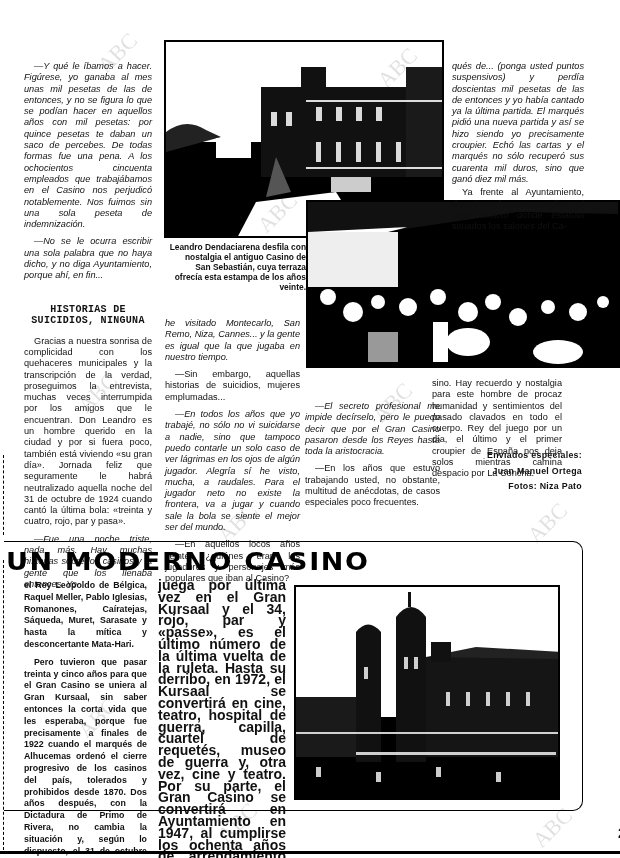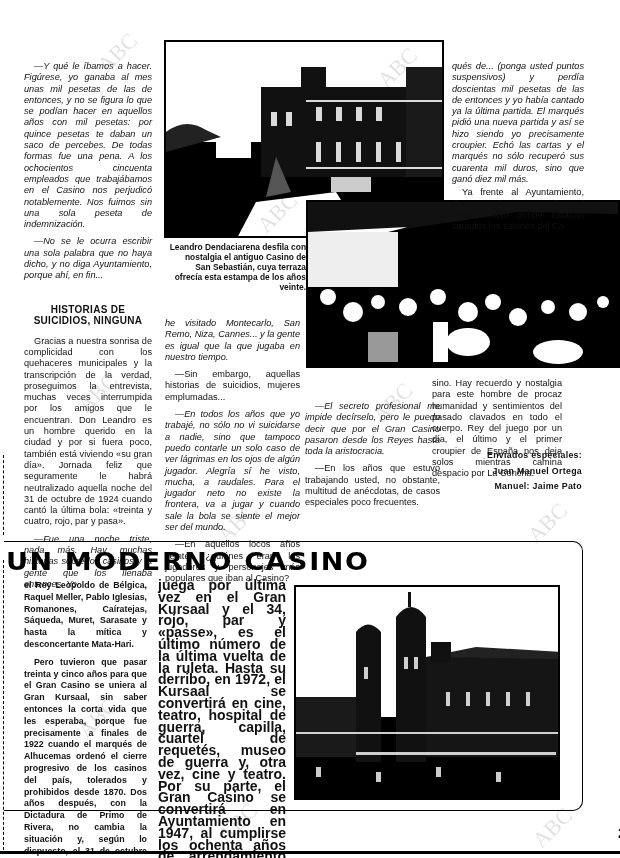--- a/index.html
+++ b/index.html
@@ -3,21 +3,21 @@
 <meta charset="utf-8">
 <style>
   * { box-sizing: border-box; margin: 0; padding: 0; }
   html, body { width: 620px; height: 858px; background: #ffffff; overflow: hidden; }
   body { position: relative; font-family: "Liberation Sans", sans-serif; color: #111; }
   .col { position: absolute; font-size: 9.2px; line-height: 11.3px; text-align: justify; }
   .col p { text-indent: 10px; margin-bottom: 2px; }
   .col p.it { font-style: italic; margin-top: 24px; }
   .col p.gap { margin-top: 6px; }
   .col p.noind { text-indent: 0; }
-  .subhead { font-family: Liberation Sans, sans-serif; font-weight: bold; text-align: center; font-size: 10px; line-height: 11px; letter-spacing: 0.3px; margin: 18px 0 8px; text-indent: 0 !important; }
+  .subhead { font-family: Liberation Mono, monospace; font-weight: bold; text-align: center; font-size: 10px; line-height: 11px; letter-spacing: 0.3px; margin: 18px 0 8px; text-indent: 0 !important; }
   .photo { position: absolute; border: 2px solid #000; overflow: hidden; }
   .caption { position: absolute; font-size: 8.4px; line-height: 10px; font-weight: bold; text-align: right; }
   .headline { position: absolute; left: 6px; top: 547px; font-family: "DejaVu Sans", sans-serif; font-weight: 900; font-size: 25px; letter-spacing: 1.5px; color: #000; transform: scaleX(1.08); transform-origin: left; }
   .box { position: absolute; left: 4px; top: 541px; width: 579px; height: 270px; border-top: 1.5px solid #000; border-bottom: 1.5px solid #000; border-right: 1.5px solid #000; border-top-right-radius: 10px; border-bottom-right-radius: 10px; }
   .credits { position: absolute; font-size: 8.8px; font-weight: bold; text-align: right; line-height: 15.5px; letter-spacing: 0.3px; }
   .pagenum { position: absolute; left: 618px; top: 825px; font-size: 14px; font-weight: bold; }
   .bottombar { position: absolute; left: 0; top: 851px; width: 620px; height: 3px; background: #000; }
   .leftedge { position: absolute; left: 3px; border-left: 1px dashed #000; }
   .watermark { position: absolute; font-family: "Liberation Serif", serif; font-size: 22px; color: rgba(0,0,0,0.12); transform: rotate(-45deg); pointer-events: none; }
 </style>
@@ -110,21 +110,21 @@
   <p>Ya frente al Ayuntamiento, don Leandro nos explica el lugar exacto donde estaban situados los salones del Ca-</p>
 </div>
 
 <div class="col" style="left:432px;top:378px;width:130px;">
   <p class="noind">sino. Hay recuerdo y nostalgia para este hombre de procaz humanidad y sentimientos del pasado clavados en todo el cuerpo. Rey del juego por un día, el último y el primer croupier de España nos deja solos mientras camina despacio por La Concha.</p>
 </div>
 
 <div class="credits" style="left:452px;top:448px;width:130px;">
   <div>Enviados especiales:</div>
   <div>Juan Manuel Ortega</div>
-  <div>Manuel: Jaime Pato</div>
+  <div>Fotos: Niza Pato</div>
 </div>
 
 <div class="box"></div>
 <div class="headline">UN MODERNO CASINO</div>
 
 <div class="col" style="left:24px;top:580px;width:123px;font-size:8.8px;line-height:11.8px;font-weight:bold;">
   <p class="noind">el Rey Leopoldo de Bélgica, Raquel Meller, Pablo Iglesias, Romanones, Caíratejas, Sáqueda, Muret, Sarasate y hasta la mítica y desconcertante Mata-Hari.</p>
   <p style="margin-top:6px;">Pero tuvieron que pasar treinta y cinco años para que el Gran Casino se uniera al Gran Kursaal, sin saber entonces la corta vida que les esperaba, porque fue precisamente a finales de 1922 cuando el marqués de Alhucemas ordenó el cierre progresivo de los casinos del país, tolerados y prohibidos desde 1870. Dos años después, con la Dictadura de Primo de Rivera, no cambia la situación y, según lo dispuesto, el 31 de octubre de 1924 se</p>
 </div>
 

